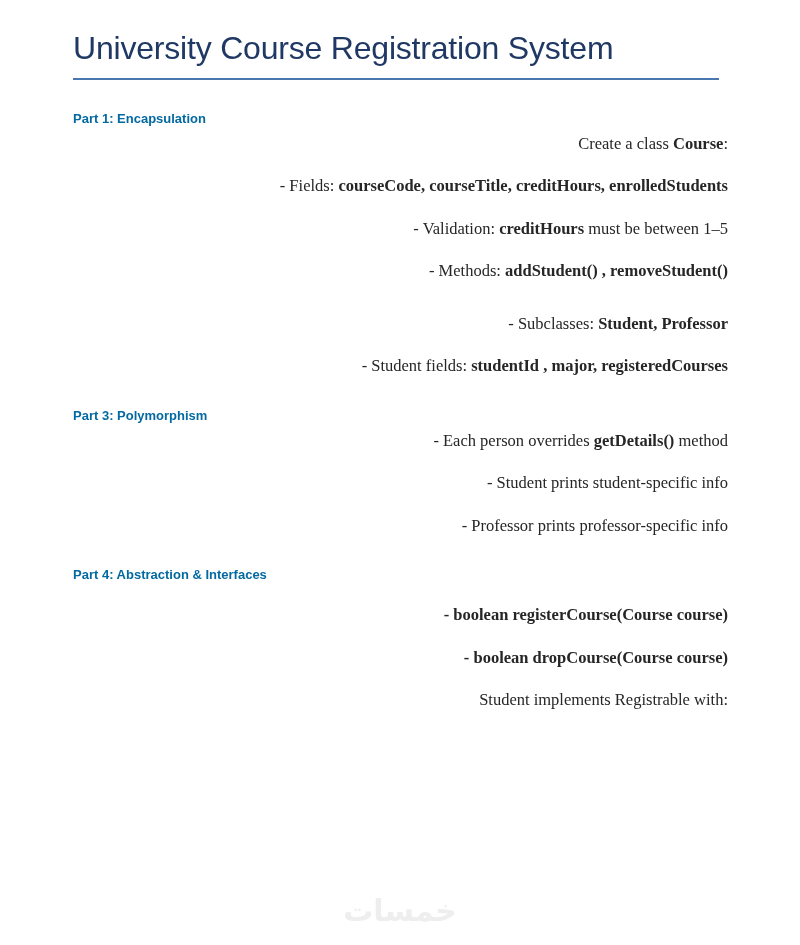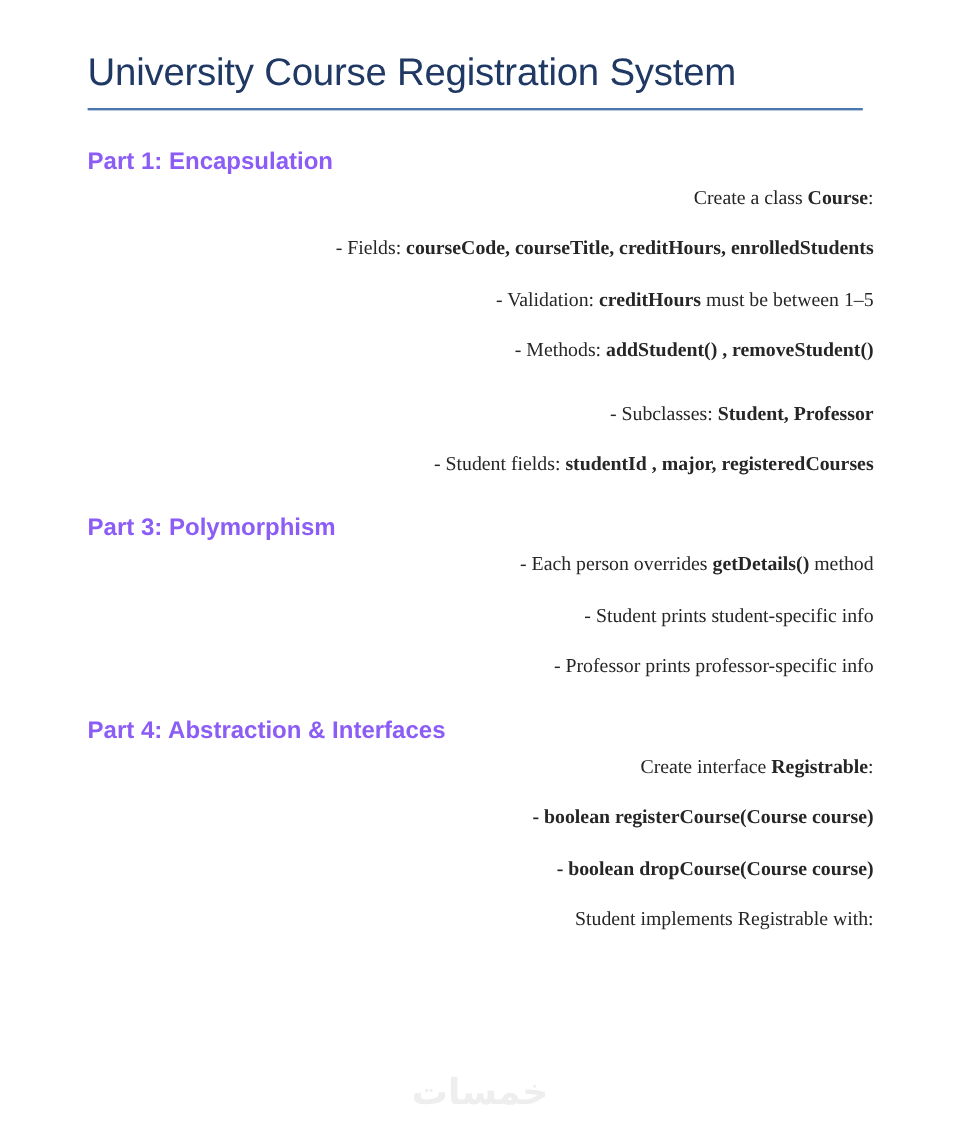--- a/index.html
+++ b/index.html
@@ -15,21 +15,21 @@
     overflow: hidden;
     font-family: "Liberation Serif", "DejaVu Serif", serif;
     color: #262626;
   }
 
   .page {
     position: relative;
     width: 800px;
     height: 945px;
     box-sizing: border-box;
-    padding: 12px 72px 0 73px;
+    padding: 0 72px 0 73px;
   }
 
   
   .doc-title {
     margin: 0;
     padding-top: 30px;
     font-family: "Liberation Sans", "DejaVu Sans", sans-serif;
     font-size: 32px;
     font-weight: 400;
     letter-spacing: -0.2px;
@@ -44,23 +44,23 @@
     background: #4a77b0;
   }
 
   
   .section {
     margin-top: 31px;
   }
   .section-heading {
     margin: 0;
     font-family: "Liberation Sans", "DejaVu Sans", sans-serif;
-    font-size: 20px;
+    font-size: 13px;
     font-weight: bold;
-    color: #8b5cf6;
+    color: #0369a1;
     line-height: 1.25;
     white-space: nowrap;
   }
 
   
   .line {
     margin: 0;
     font-size: 16.5px;
     line-height: 1.3;
     color: #262626;
@@ -115,21 +115,20 @@
         <p class="line spaced"><span>- Student fields:  </span><b>studentId ,  major,  registeredCourses</b></p>
       </div>
       <div class="section">
         <h2 class="section-heading">Part 3: Polymorphism</h2>
         <p class="line tight"><span>- Each person overrides </span><b>getDetails()</b><span> method</span></p>
         <p class="line spaced"><span>- Student prints student-specific info</span></p>
         <p class="line spaced"><span>- Professor prints professor-specific info</span></p>
       </div>
       <div class="section">
         <h2 class="section-heading">Part 4: Abstraction &amp; Interfaces</h2>
-        <p class="line tight"><span>Create interface </span><b>Registrable</b><span>:</span></p>
         <p class="line spaced"><b>-  boolean registerCourse(Course course)</b></p>
         <p class="line spaced"><b>-  boolean dropCourse(Course course)</b></p>
         <p class="line spaced"><span>Student implements Registrable with:</span></p>
       </div>
     </div>
 
   <div class="watermark">خمسات</div>
 
 </div>
 

